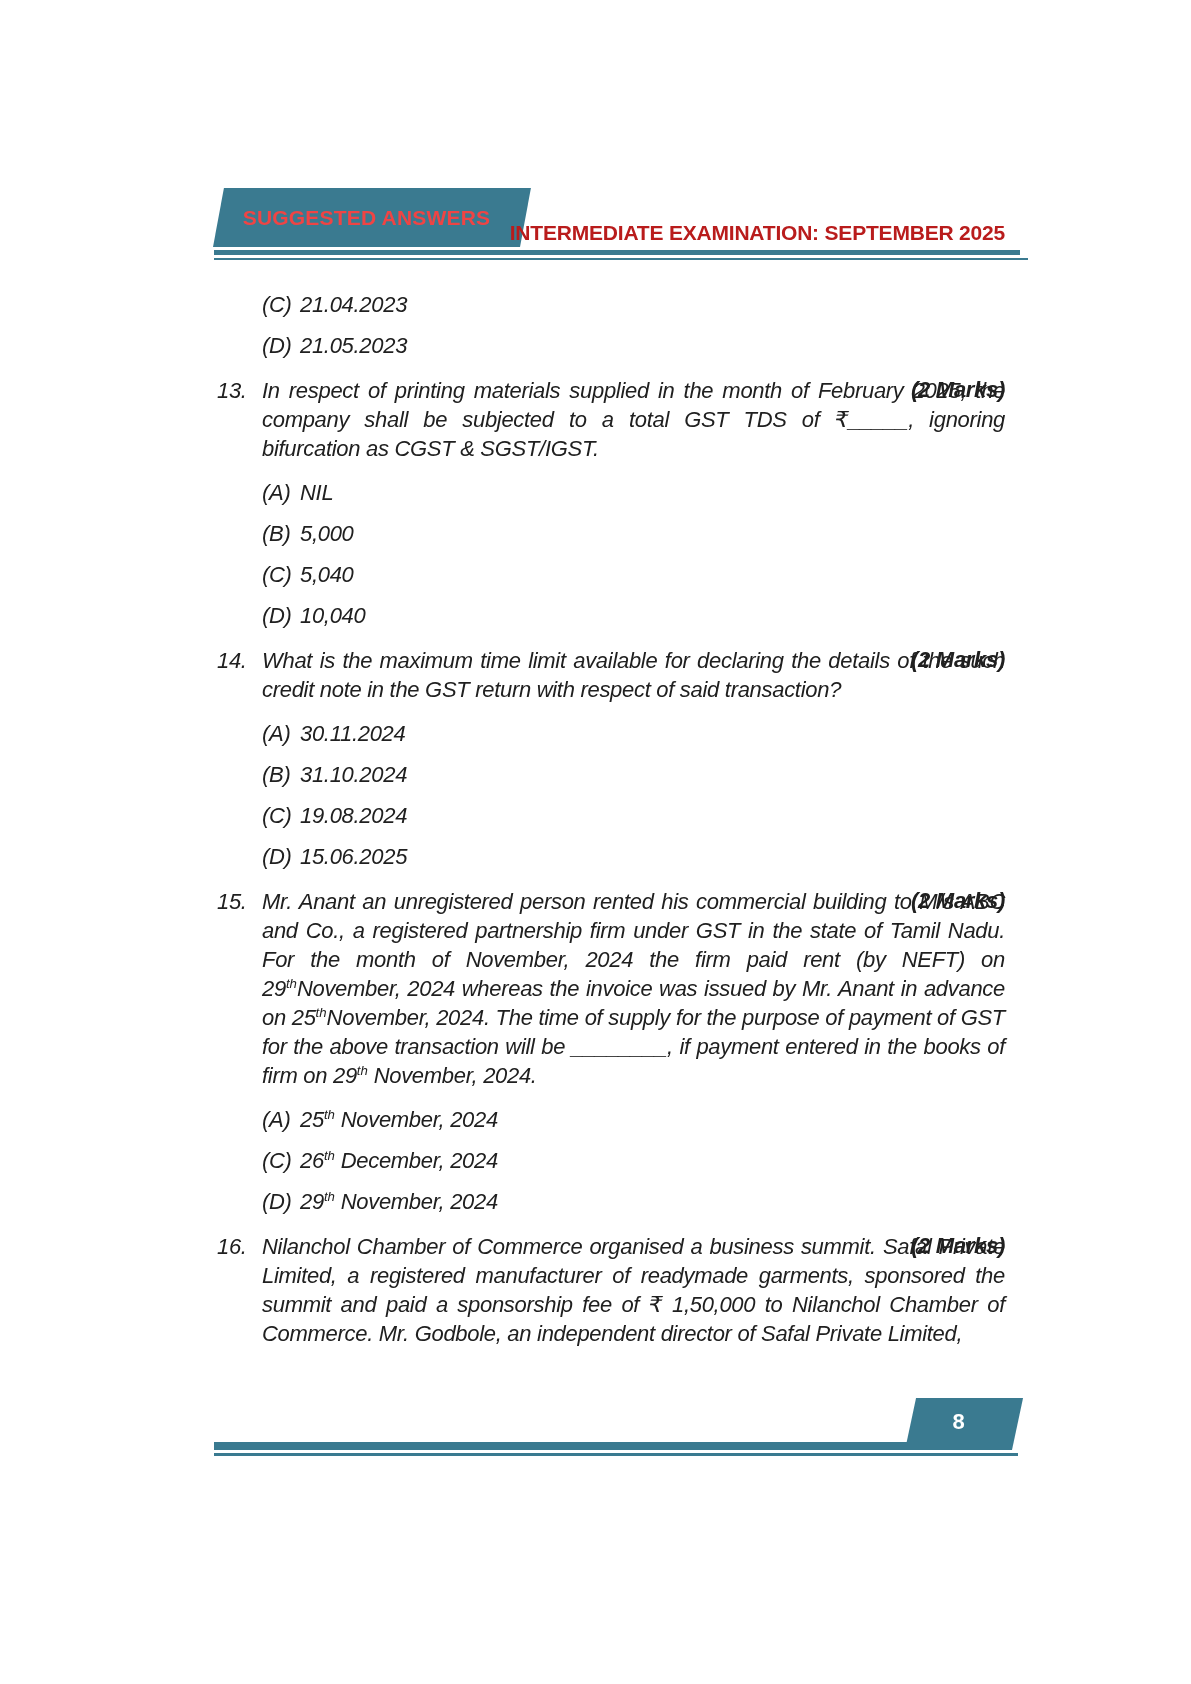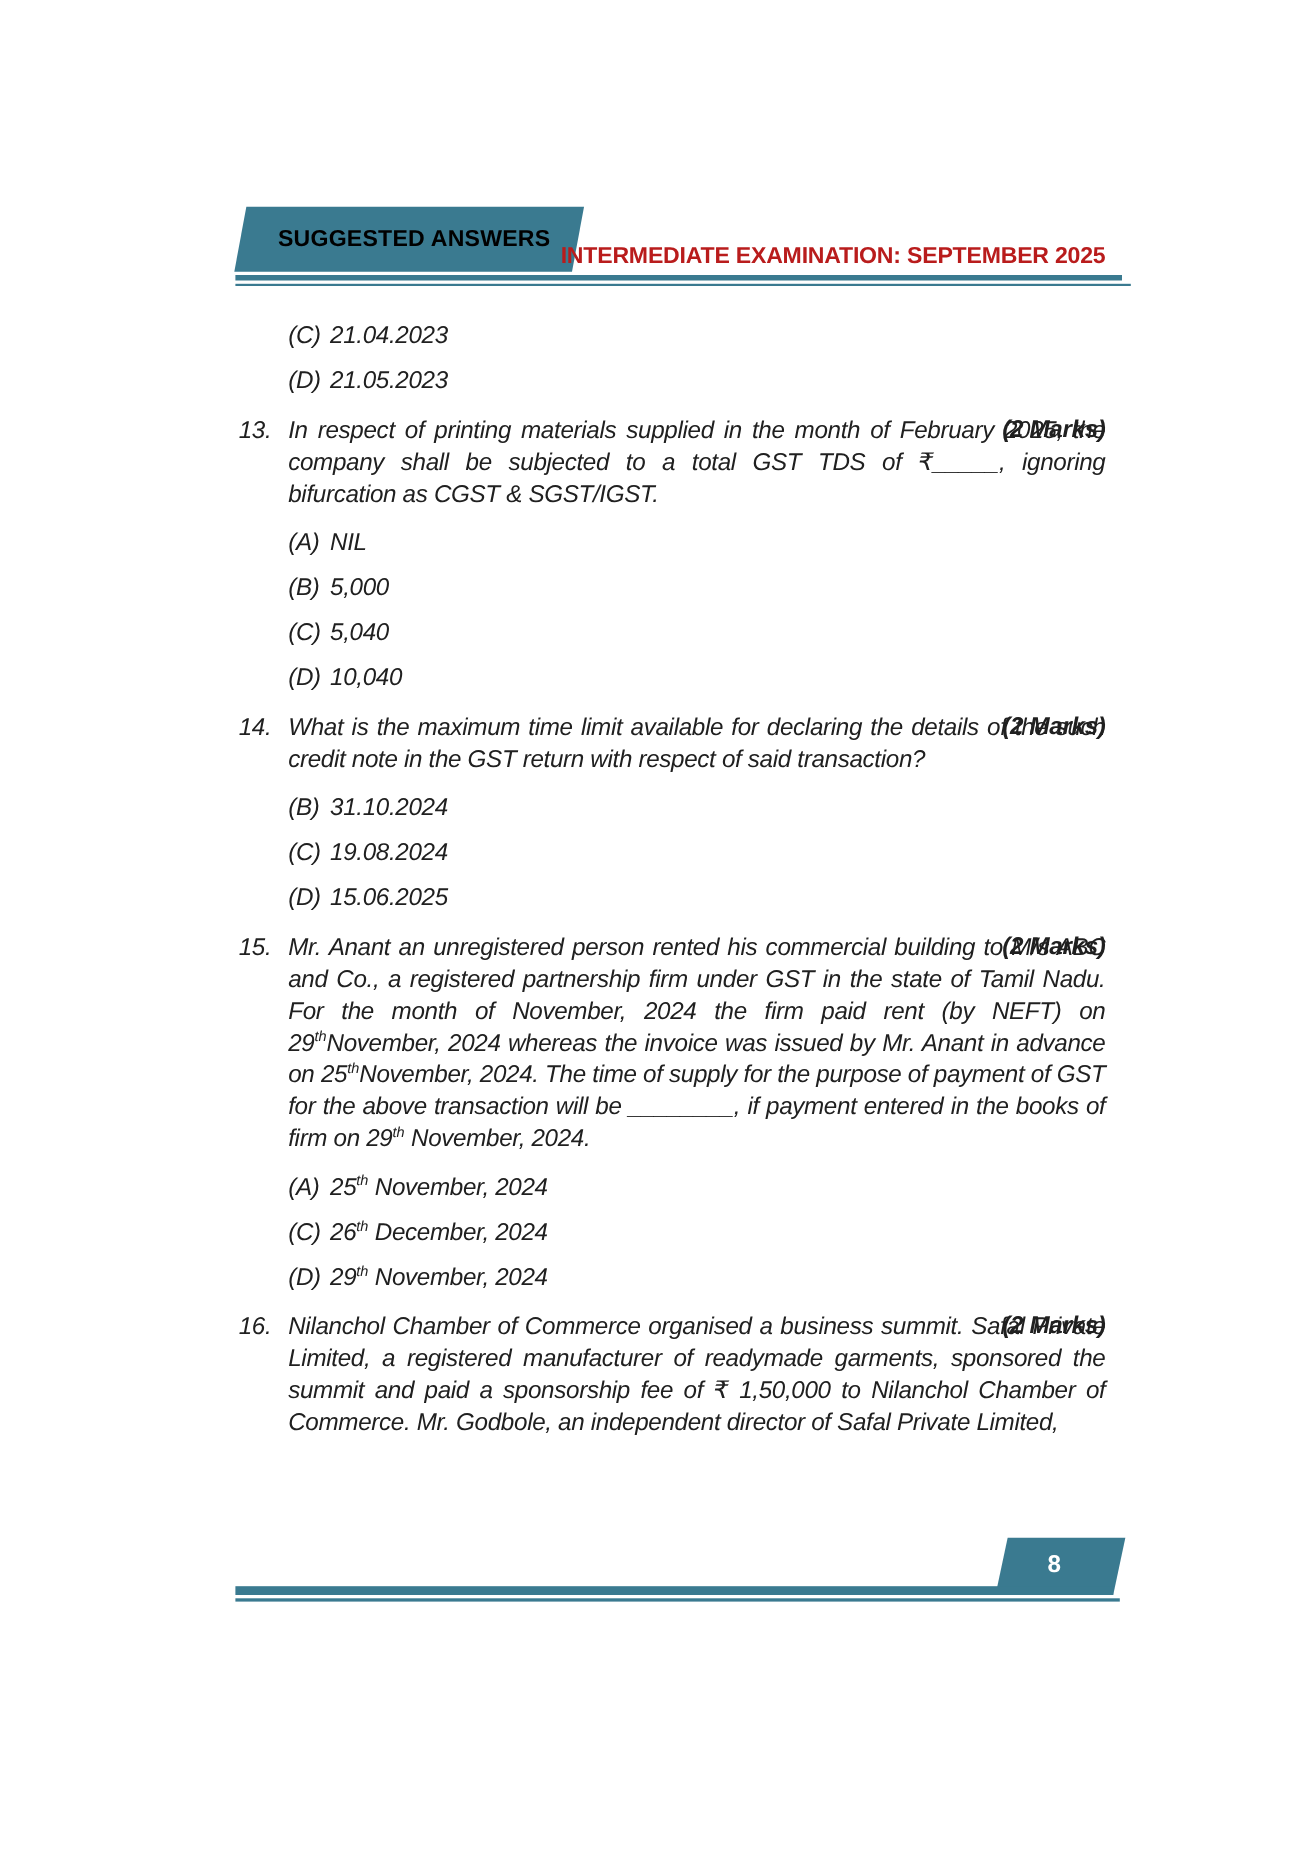--- a/index.html
+++ b/index.html
@@ -8,22 +8,22 @@
     background:#ffffff; overflow:hidden;
     font-family:"Liberation Sans","DejaVu Sans",sans-serif;
     color:#202020;
   }
   
   .banner {
     position:absolute; left:213px; top:188px; width:307px; height:59px;
     background:#3a7a90; transform:skewX(-10.5deg); transform-origin:0 100%;
   }
   .banner-label {
-    position:absolute; left:223px; top:188px; width:307px; height:59px;
-    line-height:59px; text-align:center; color:#000000;
+    position:absolute; left:213px; top:188px; width:307px; height:59px;
+    line-height:59px; text-align:center; color:#ef4444;
     font-size:21px; font-weight:bold; letter-spacing:0.2px;
   }
   .exam-title {
     position:absolute; right:186px; top:221px; white-space:nowrap;
     color:#b91c1c; font-size:21px; font-weight:bold; letter-spacing:-0.2px;
   }
   .rule-thick-top { position:absolute; left:214px; top:250px; width:806px; height:5px; background:#3a7a90; }
   .rule-thin-top  { position:absolute; left:214px; top:258px; width:814px; height:2px; background:#3a7a90; }
 
   
@@ -100,20 +100,23 @@
         </div>
       </div>
     </div>
 
     <div class="question">
       <div class="q-num">14.</div>
       <div class="q-body">
         <div class="q-text">What is the maximum time limit available for declaring the details of the such credit note in the GST return with respect of said transaction?</div>
         <div class="opts">
           <div class="opt-row">
+            <span class="opt-label">(A)</span><span>30.11.2024</span>
+          </div>
+          <div class="opt-row">
             <span class="opt-label">(B)</span><span>31.10.2024</span>
           </div>
           <div class="opt-row">
             <span class="opt-label">(C)</span><span>19.08.2024</span>
           </div>
           <div class="opt-row">
             <span class="opt-label">(D)</span><span>15.06.2025</span>
             <span class="marks">(2 Marks)</span>
           </div>
         </div>

